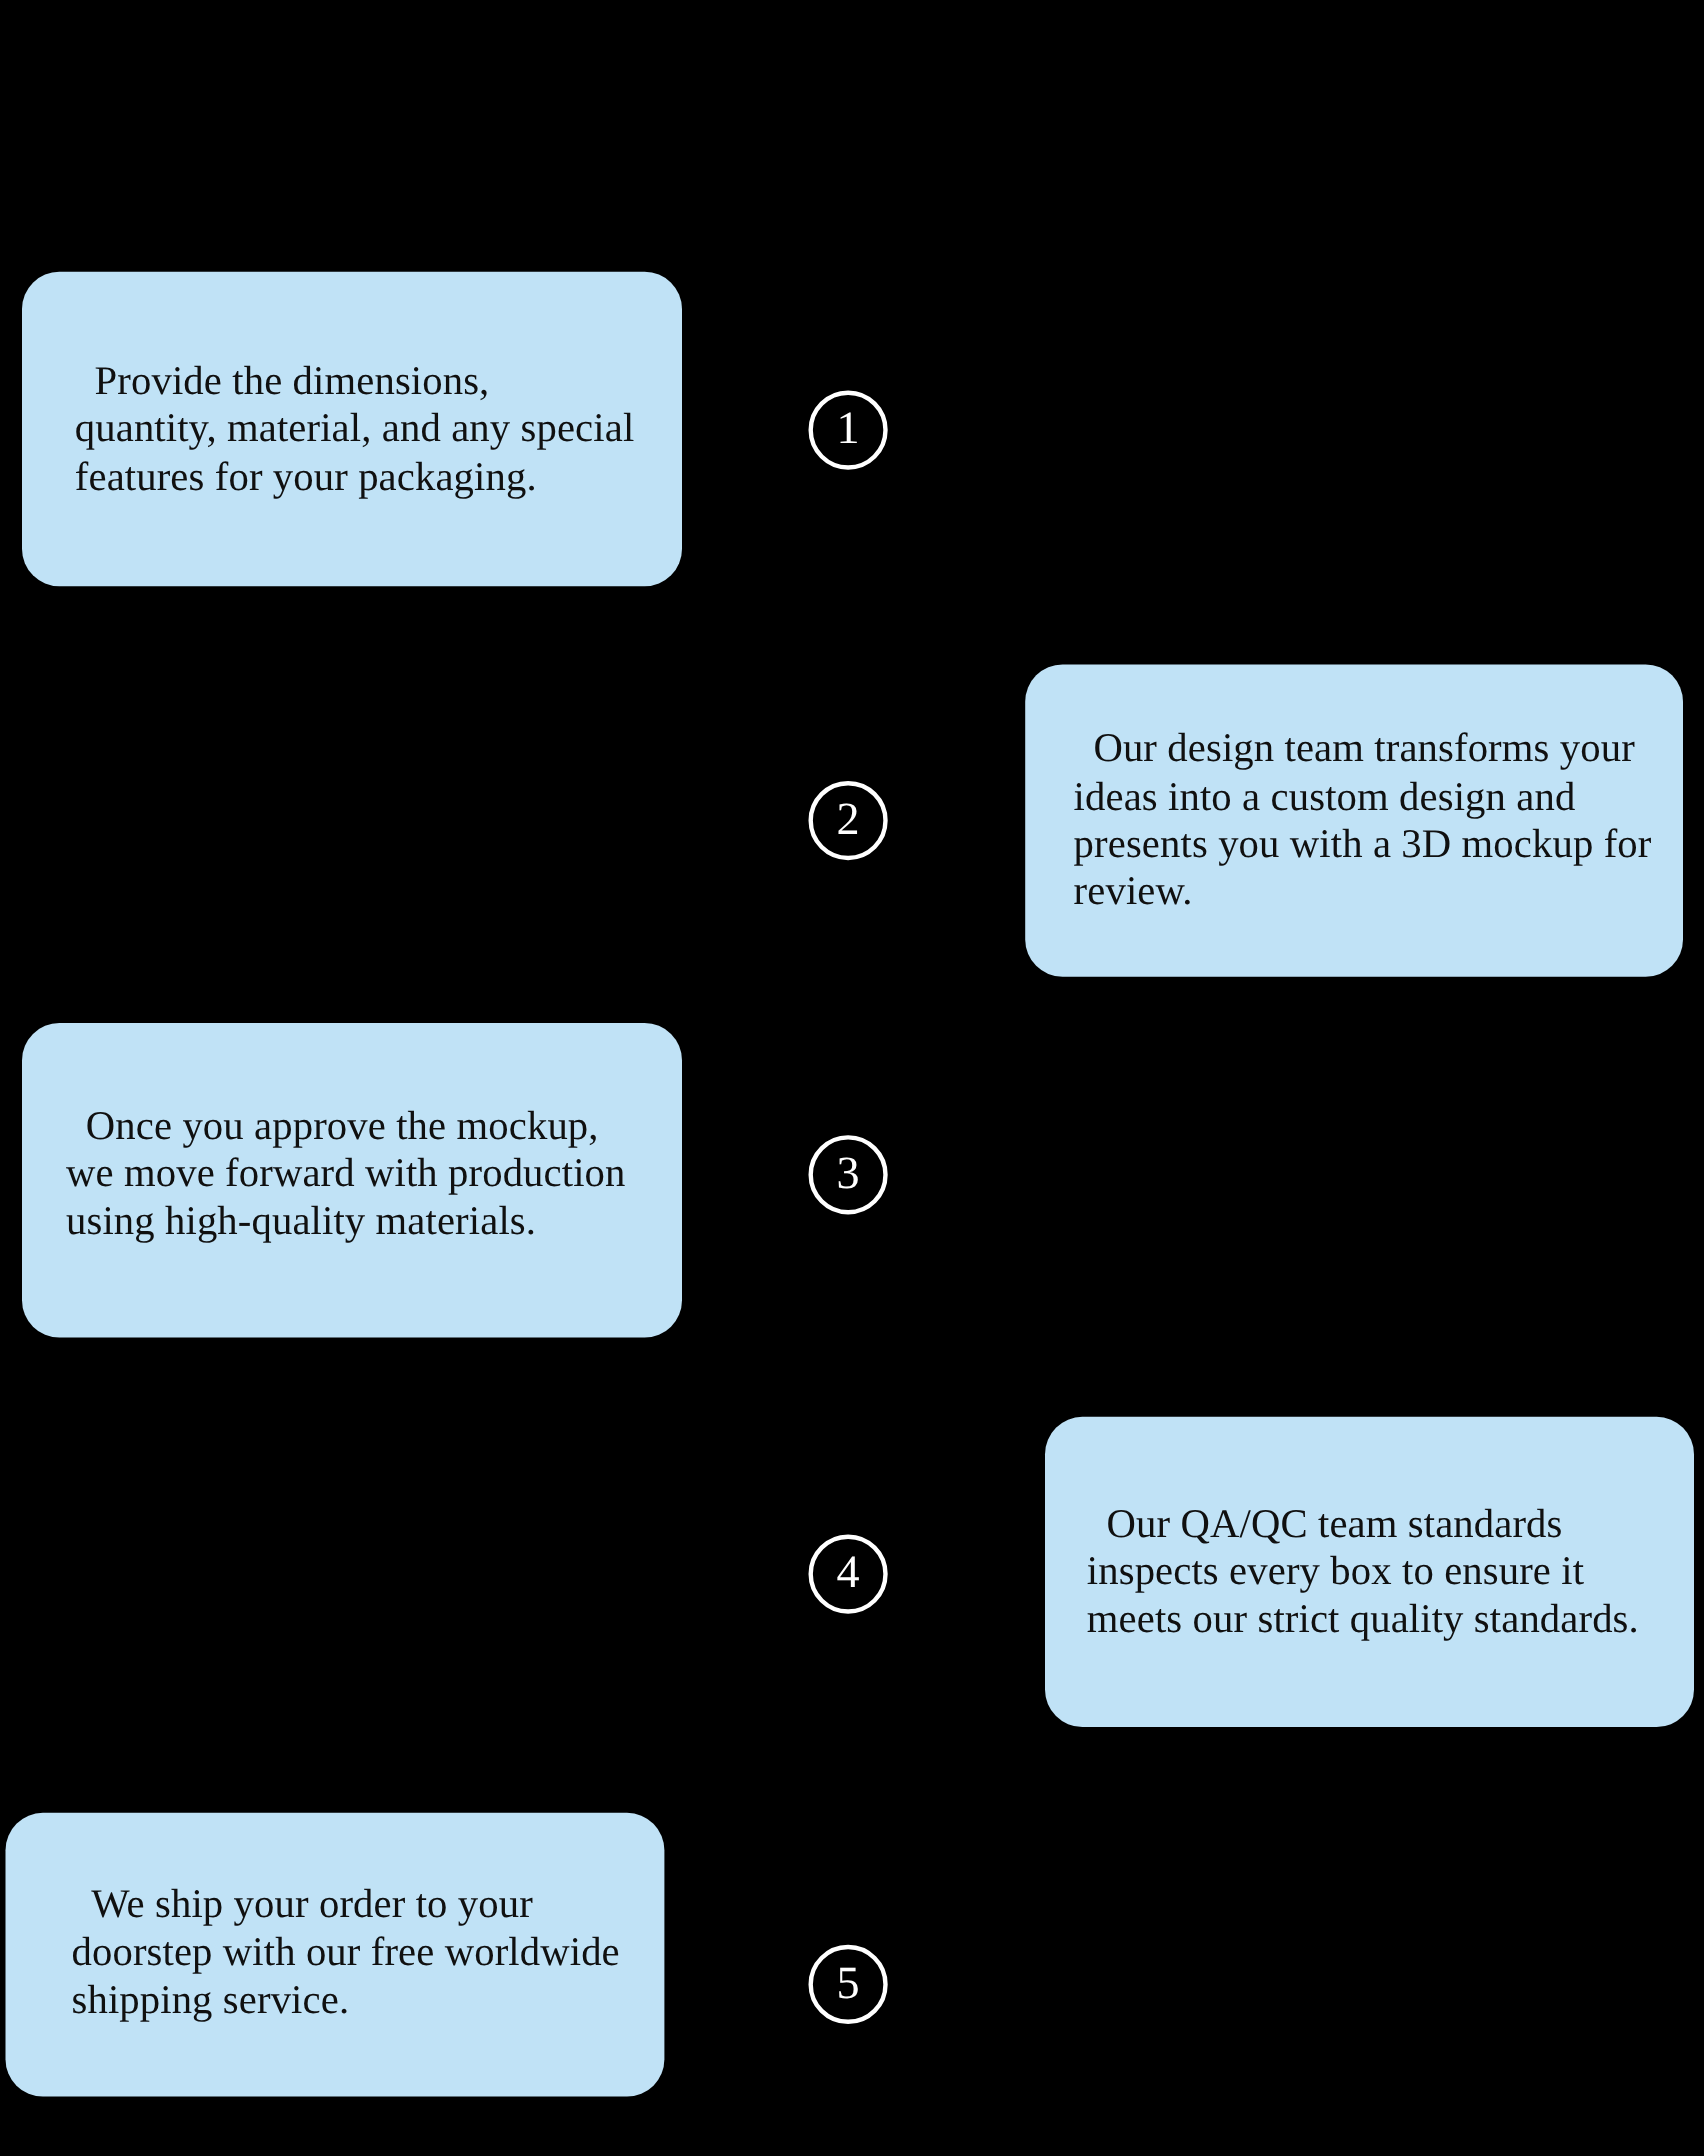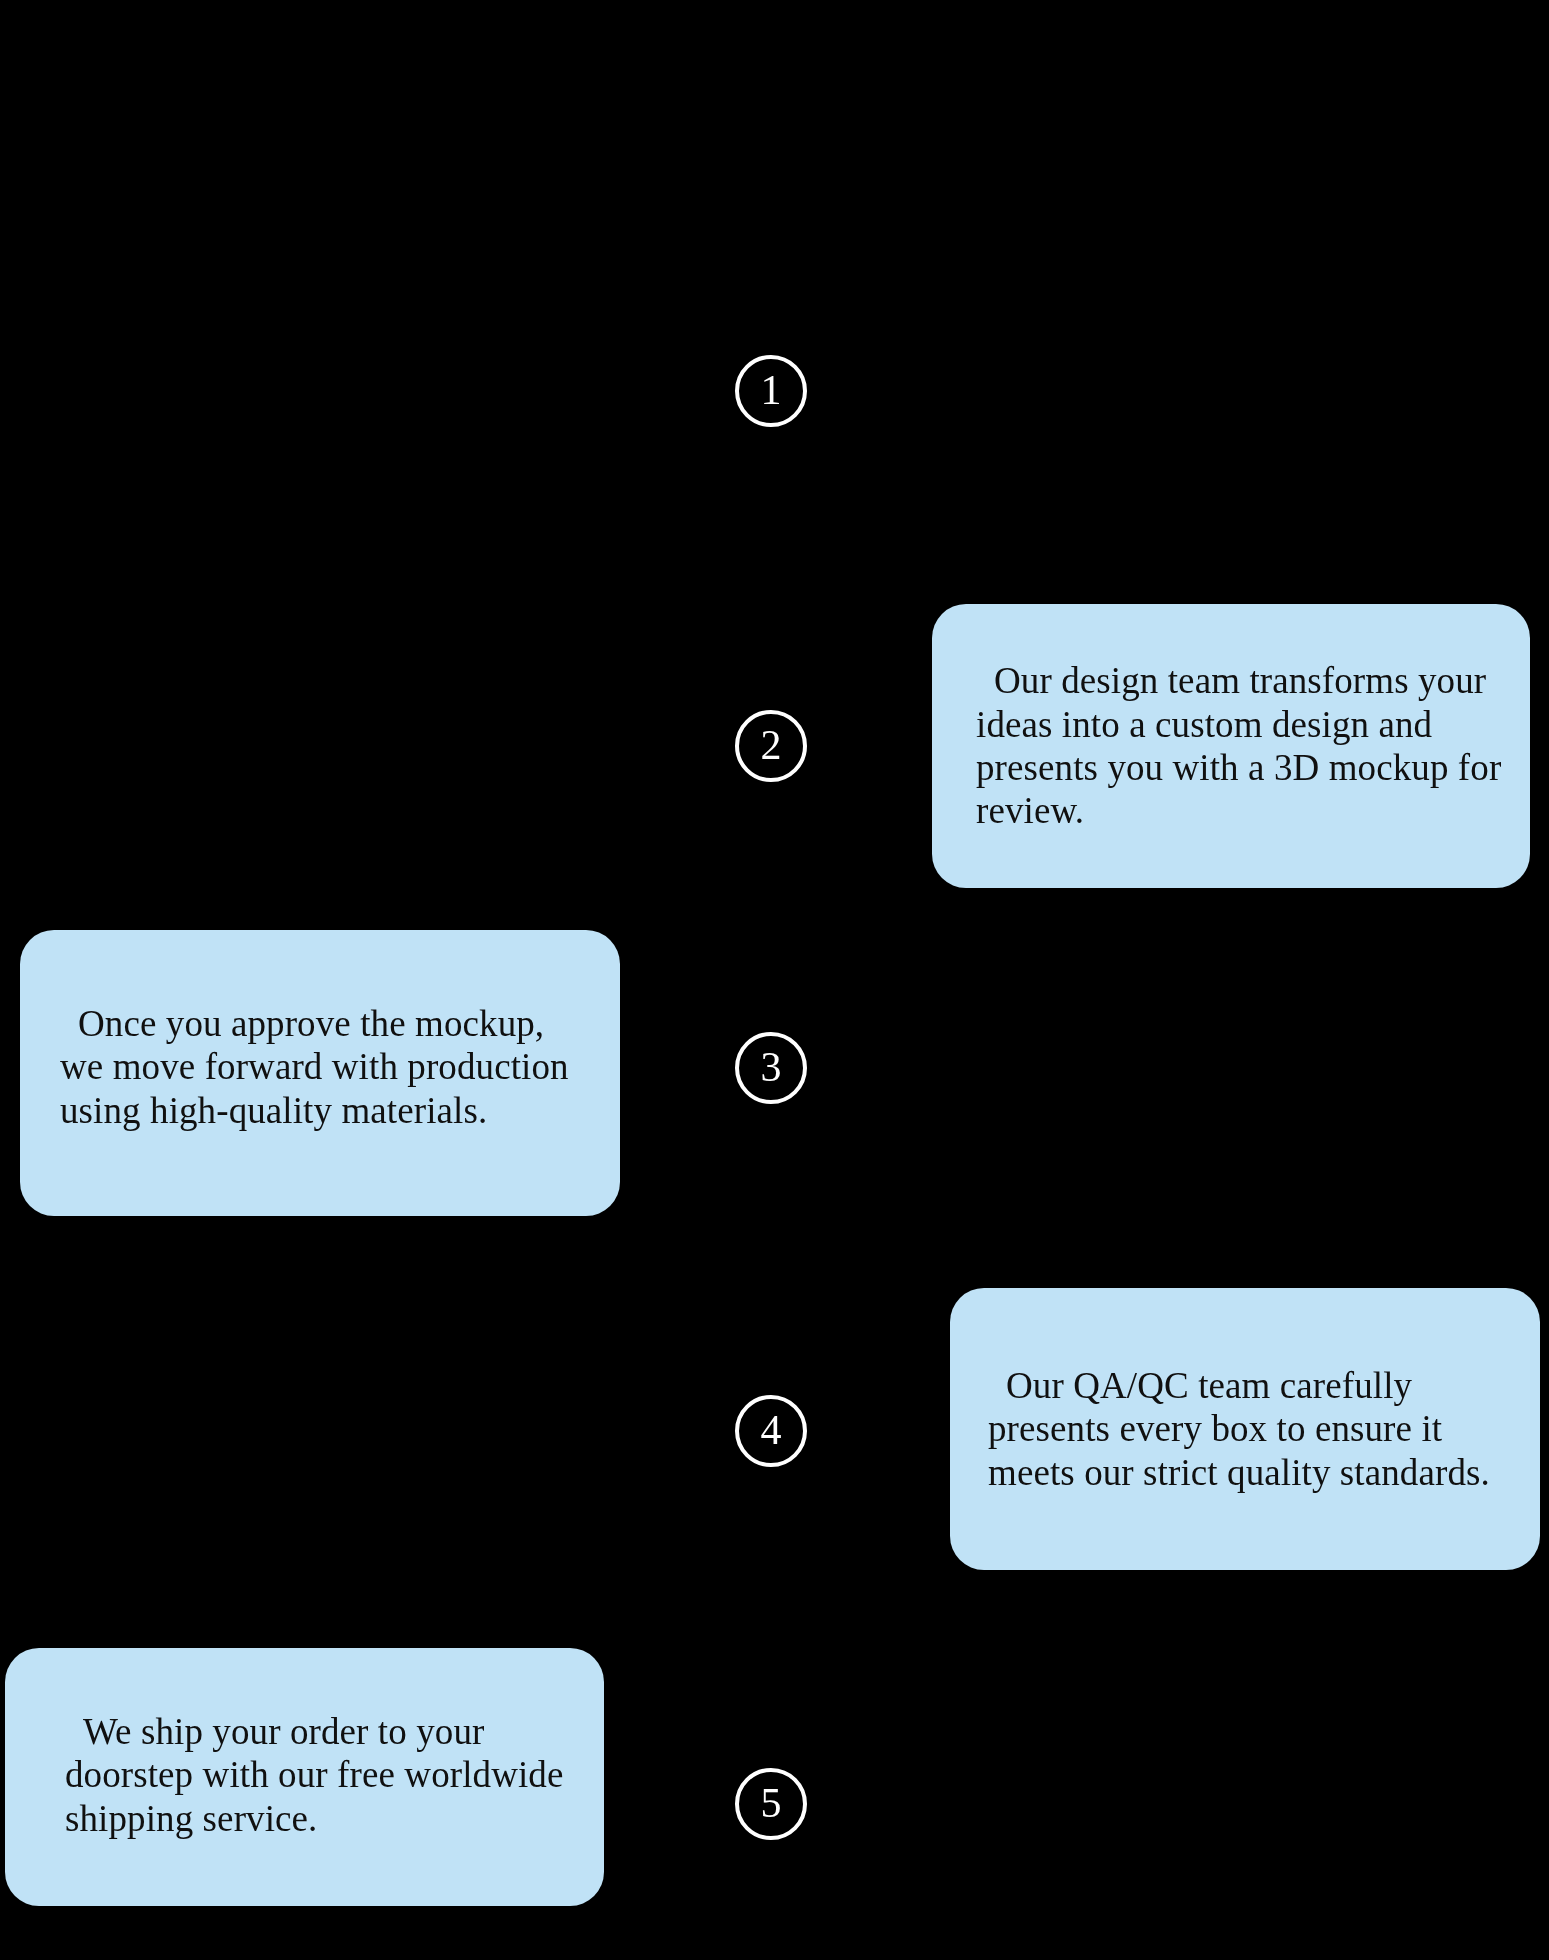--- a/index.html
+++ b/index.html
@@ -73,40 +73,43 @@
   #badge-2 { left: 735px; top: 710px; }
   #badge-3 { left: 735px; top: 1032px; }
   #badge-4 { left: 735px; top: 1395px; }
   #badge-5 { left: 735px; top: 1768px; }
 </style>
 </head>
 <body>
 
 <div class="canvas">
 
+  <div class="step-card" id="card-1">
+    <div class="step-card-text">Provide the dimensions, quantity, material, and any special features for your packaging.</div>
+  </div>
   <div class="step-badge" id="badge-1">
     <span class="step-badge-number">1</span>
   </div>
 
   <div class="step-card" id="card-2">
     <div class="step-card-text">Our design team transforms your ideas into a custom design and presents you with a 3D mockup for review.</div>
   </div>
   <div class="step-badge" id="badge-2">
     <span class="step-badge-number">2</span>
   </div>
 
   <div class="step-card" id="card-3">
     <div class="step-card-text">Once you approve the mockup, we move forward with production using high-quality materials.</div>
   </div>
   <div class="step-badge" id="badge-3">
     <span class="step-badge-number">3</span>
   </div>
 
   <div class="step-card" id="card-4">
-    <div class="step-card-text">Our QA/QC team carefully presents every box to ensure it meets our strict quality standards.</div>
+    <div class="step-card-text">Our QA/QC team standards inspects every box to ensure it meets our strict quality standards.</div>
   </div>
   <div class="step-badge" id="badge-4">
     <span class="step-badge-number">4</span>
   </div>
 
   <div class="step-card" id="card-5">
     <div class="step-card-text">We ship your order to your doorstep with our free worldwide shipping service.</div>
   </div>
   <div class="step-badge" id="badge-5">
     <span class="step-badge-number">5</span>

